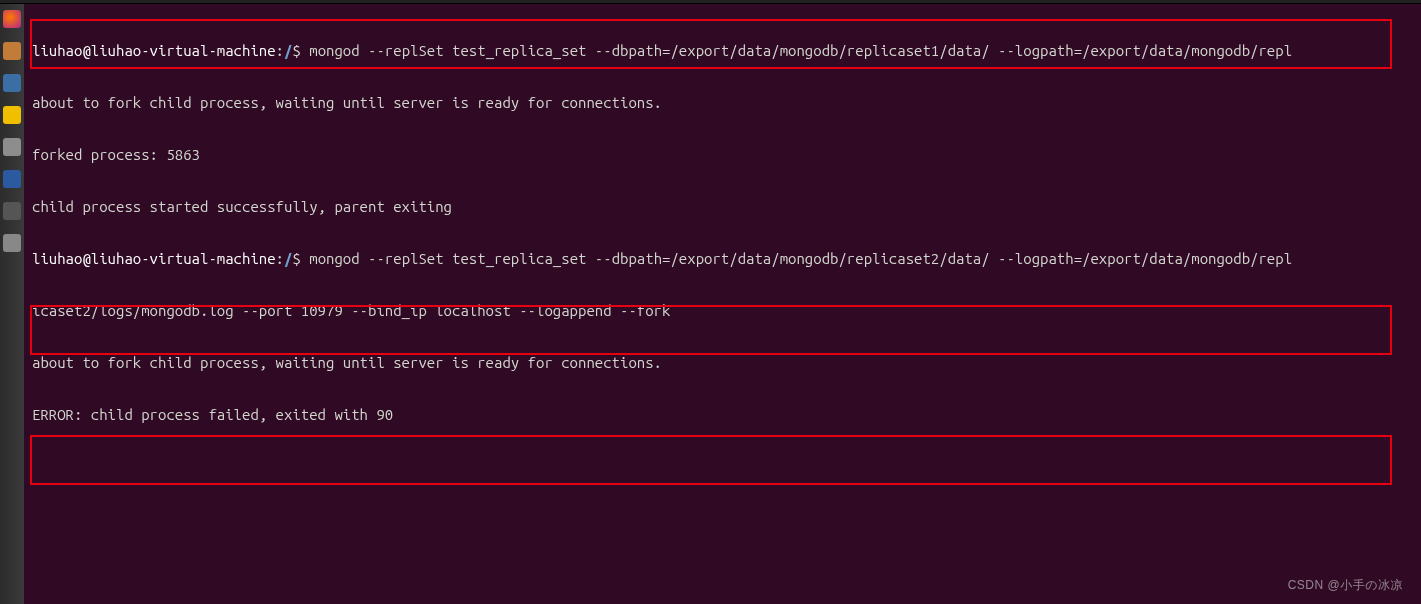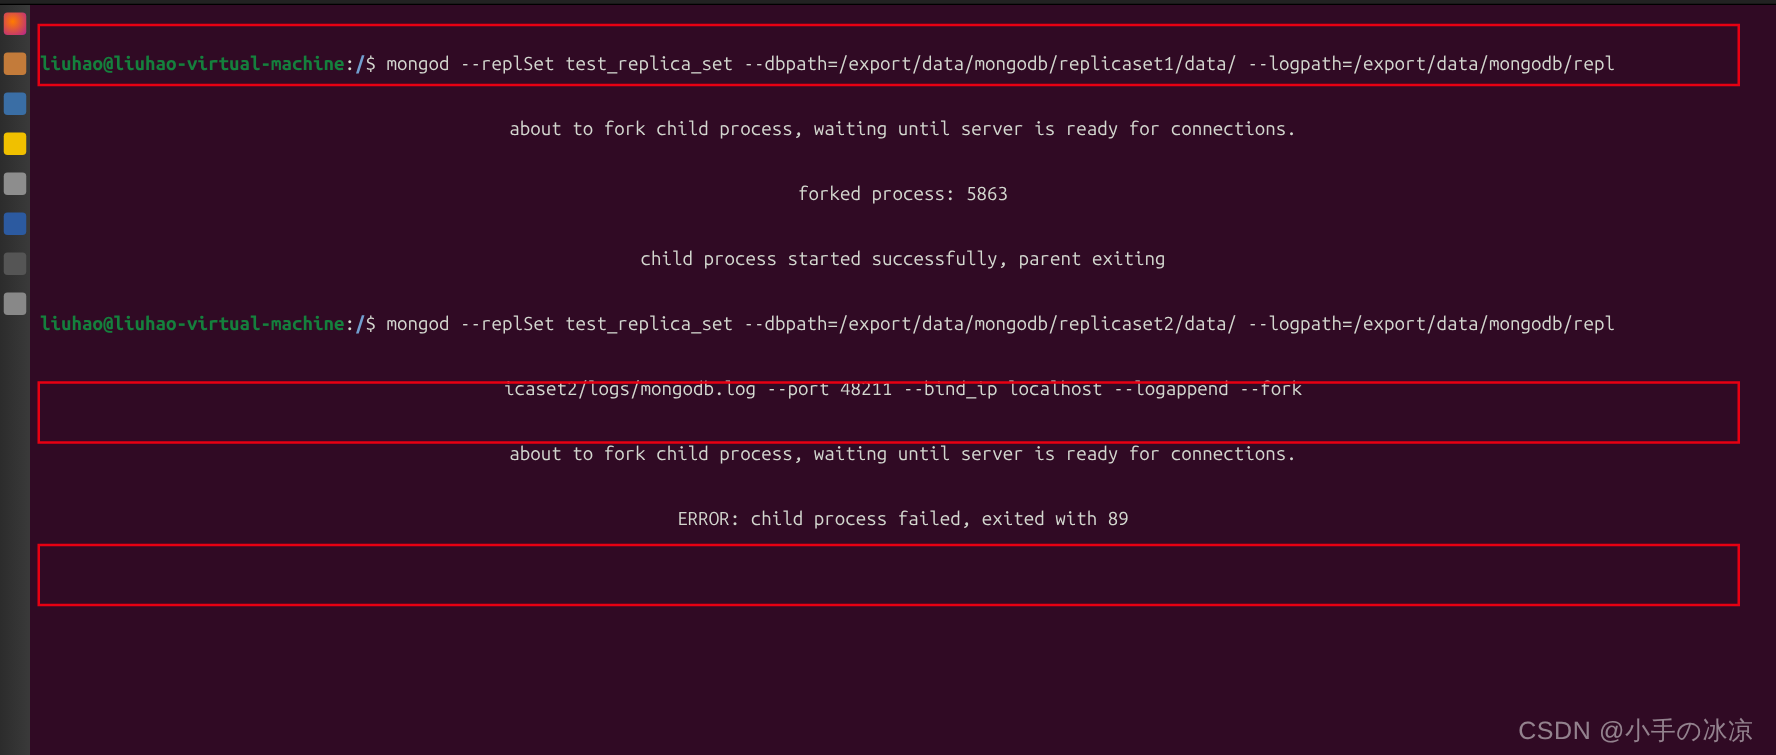--- a/index.html
+++ b/index.html
@@ -45,37 +45,37 @@
   position: absolute;
   left: 24px;
   right: 0;
   top: 4px;
   bottom: 0;
   background: #300a24;
   padding: 8px 8px;
   white-space: pre-wrap;
   word-break: break-all;
 }
-.prompt-user { color: #15803d; font-weight: bold; }
+.prompt-user { color: #ffffff; font-weight: normal; }
 .prompt-colon { color: #d3d7cf; }
 .prompt-path { color: #729fcf; font-weight: bold; }
 .prompt-dollar { color: #d3d7cf; }
-.output { color: #d3d7cf; text-align: center; }
+.output { color: #d3d7cf; }
 .highlight-box {
   position: absolute;
   border: 2px solid #e60012;
   pointer-events: none;
 }
 .watermark {
   position: absolute;
   right: 18px;
   bottom: 6px;
   color: rgba(230,230,230,0.55);
   font-family: Arial, sans-serif;
-  font-size: 20px;
+  font-size: 12px;
   letter-spacing: 0.5px;
 }
 </style>
 </head>
 <body>
 
 <div class="window-chrome"></div>
 
 <div class="sidebar">
   <div class="icon" style="background:radial-gradient(circle at 40% 40%,#ff7b00,#b2238f)"></div>
@@ -87,23 +87,23 @@
   <div class="icon" style="background:#555"></div>
   <div class="icon" style="background:#888"></div>
 </div>
 
 <div class="terminal">
 <div><span class="prompt-user">liuhao@liuhao-virtual-machine</span><span class="prompt-colon">:</span><span class="prompt-path">/</span><span class="prompt-dollar">$</span><span class="output"> mongod --replSet test_replica_set --dbpath=/export/data/mongodb/replicaset1/data/ --logpath=/export/data/mongodb/repl</span></div>
 <div class="output">about to fork child process, waiting until server is ready for connections.</div>
 <div class="output">forked process: 5863</div>
 <div class="output">child process started successfully, parent exiting</div>
 <div><span class="prompt-user">liuhao@liuhao-virtual-machine</span><span class="prompt-colon">:</span><span class="prompt-path">/</span><span class="prompt-dollar">$</span><span class="output"> mongod --replSet test_replica_set --dbpath=/export/data/mongodb/replicaset2/data/ --logpath=/export/data/mongodb/repl</span></div>
-<div class="output">icaset2/logs/mongodb.log --port 48211 --bind_ip localhost --logappend --fork</div>
+<div class="output">icaset2/logs/mongodb.log --port 10979 --bind_ip localhost --logappend --fork</div>
 <div class="output">about to fork child process, waiting until server is ready for connections.</div>
-<div class="output">ERROR: child process failed, exited with 89</div>
+<div class="output">ERROR: child process failed, exited with 90</div>
 
 
 
 
 
 
 
 
 
 

